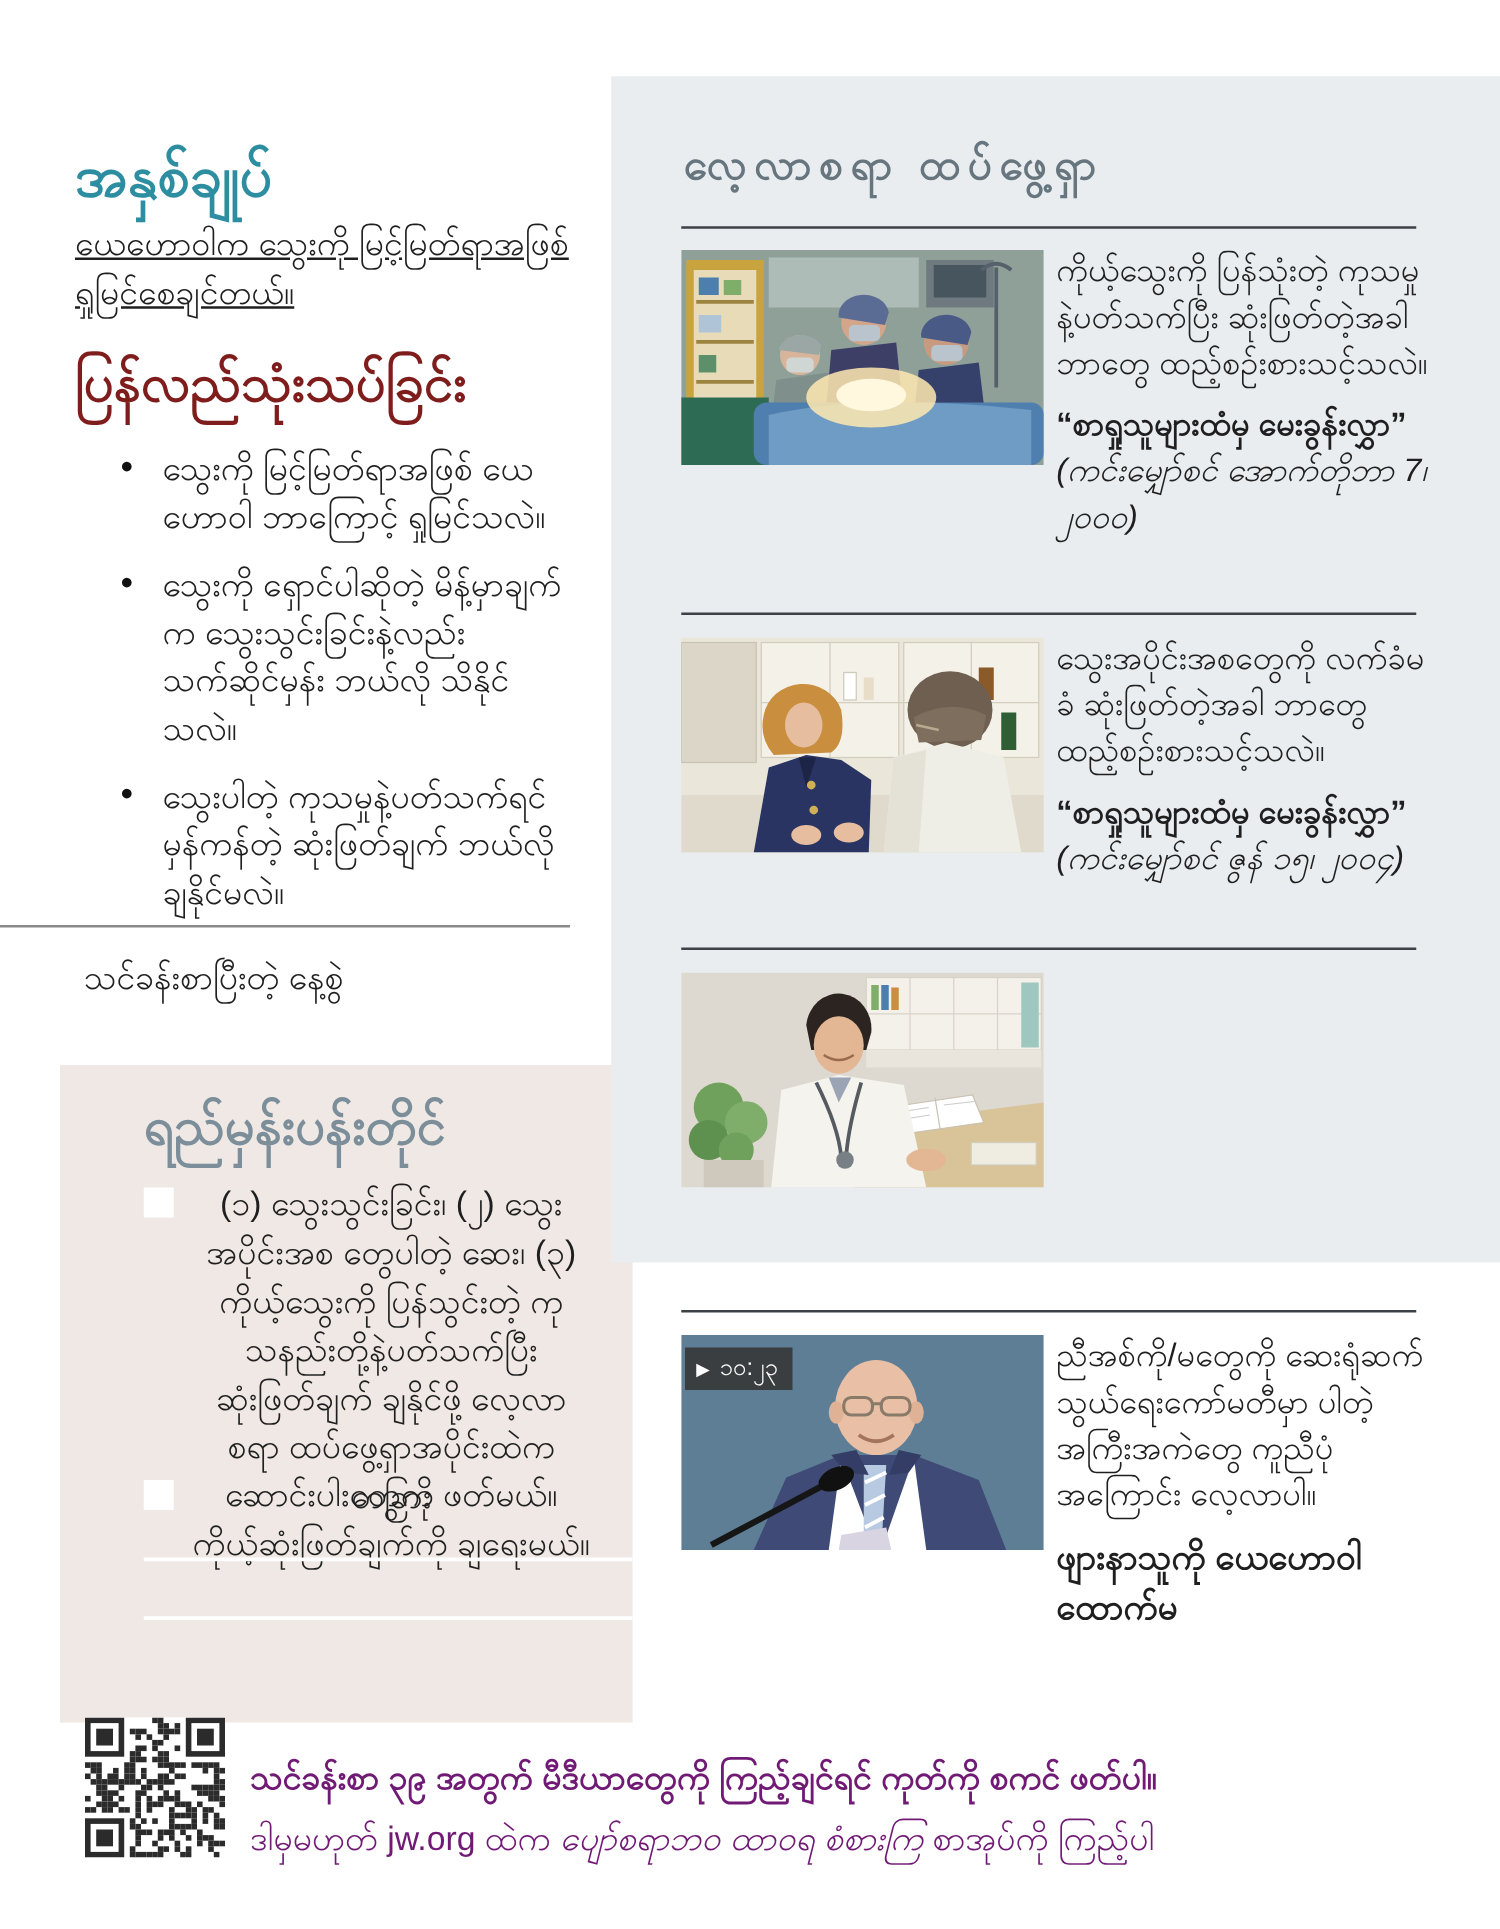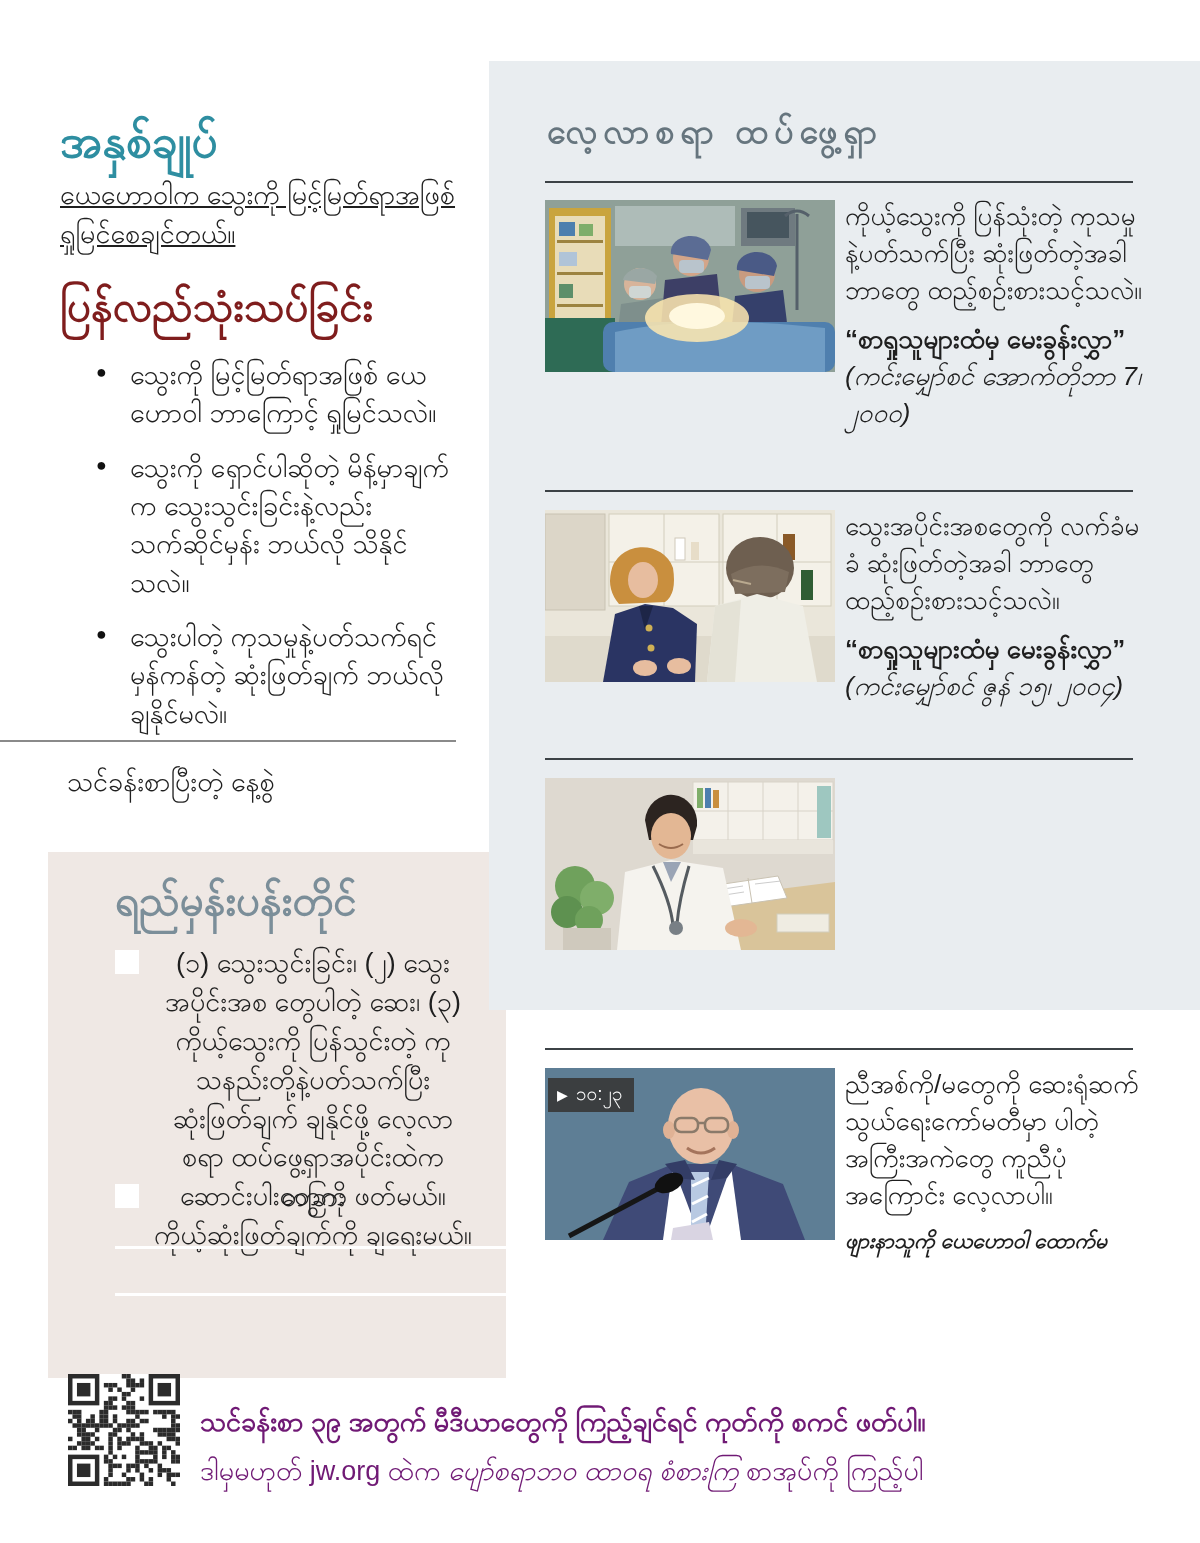--- a/index.html
+++ b/index.html
@@ -33,21 +33,21 @@
   .rule{position:absolute;left:56px;width:588px;height:2px;background:#3c4246;}
   .rule0{top:120px;} .rule1{top:429px;} .rule2{top:697px;} .rule3{top:987px;}
   .sec-img{position:absolute;left:56px;width:290px;height:172px;}
   .sec-img svg{display:block;width:290px;height:172px;}
   .img1{top:139px;} .img2{top:449px;} .img3{top:717px;} .img4{top:1007px;}
   .sec-txt{position:absolute;left:356px;width:300px;font-size:26px;line-height:1.42;}
   .txt1{top:137px;} .txt2{top:447px;} .txt3{top:715px;} .txt4{top:1005px;}
   .q{margin:0 0 12px 0;}
   .src-bold{font-weight:700;}
   .src-detail{font-style:italic;}
-  .src-bolditalic{font-weight:700;font-style:italic;font-size:21px;line-height:1.45;}
+  .src-bolditalic{font-weight:700;font-size:28px;line-height:1.45;}
   .video-badge{position:absolute;left:59px;top:1017px;background:rgba(56,56,56,.92);color:#fff;
                display:flex;align-items:center;gap:8px;padding:3px 12px 3px 9px;font-size:19px;}
   .video-badge .tri{font-size:14px;line-height:1;}
 
   
   .qr{position:absolute;left:68px;top:1374px;width:112px;height:112px;background:#fff;}
   .qr svg{display:block;width:112px;height:112px;}
   .footer-text{position:absolute;left:200px;top:1398px;width:960px;color:#701a75;font-size:27px;line-height:1.8;}
   .footer-line1{font-weight:700;}
   .footer-line2 .it{font-style:italic;}

